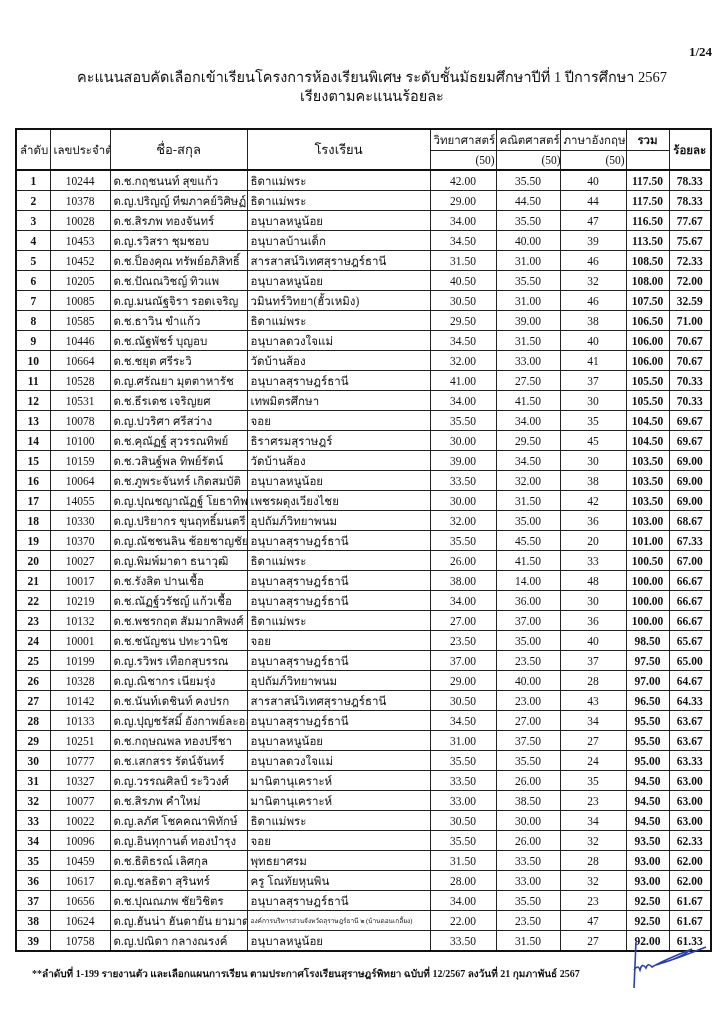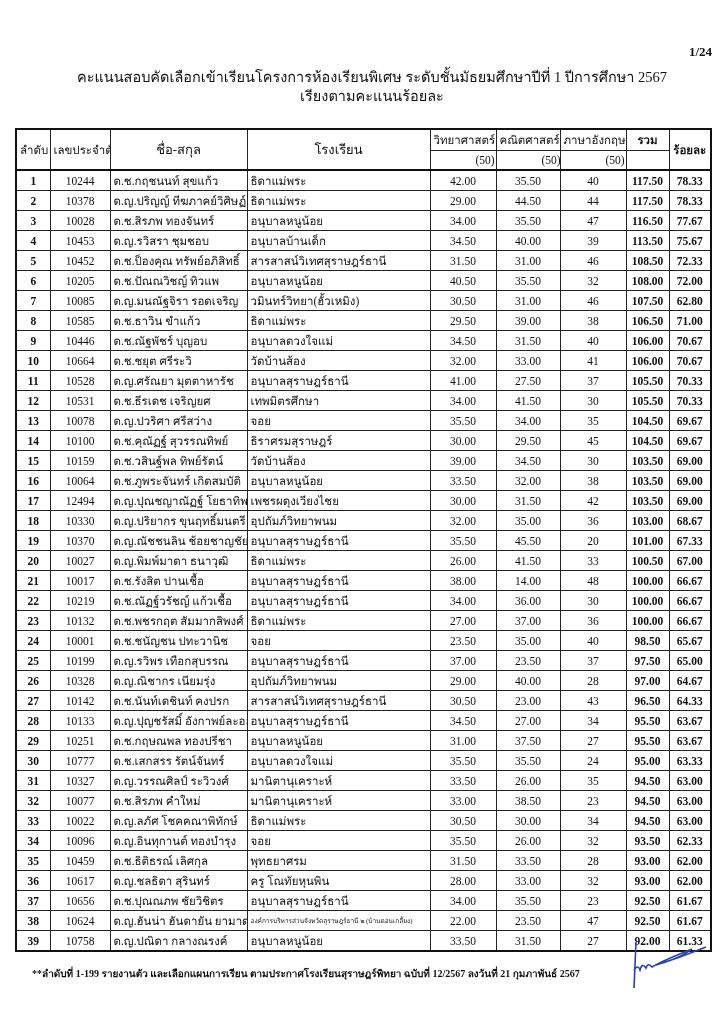--- a/index.html
+++ b/index.html
@@ -150,21 +150,21 @@
       </tr>
       <tr>
         <td class="c col-rank">7</td>
         <td class="c">10085</td>
         <td class="l">ด.ญ.มนณัฐจิรา รอดเจริญ</td>
         <td class="l">วมินทร์วิทยา(ฮั้วเหมิง)</td>
         <td class="c">30.50</td>
         <td class="c">31.00</td>
         <td class="c">46</td>
         <td class="c b">107.50</td>
-        <td class="c b">62.80</td>
+        <td class="c b">32.59</td>
       </tr>
       <tr>
         <td class="c col-rank">8</td>
         <td class="c">10585</td>
         <td class="l">ด.ช.ธาวิน ขำแก้ว</td>
         <td class="l">ธิดาแม่พระ</td>
         <td class="c">29.50</td>
         <td class="c">39.00</td>
         <td class="c">38</td>
         <td class="c b">106.50</td>
@@ -253,21 +253,21 @@
         <td class="l">ด.ช.ภูพระจันทร์ เกิดสมบัติ</td>
         <td class="l">อนุบาลหนูน้อย</td>
         <td class="c">33.50</td>
         <td class="c">32.00</td>
         <td class="c">38</td>
         <td class="c b">103.50</td>
         <td class="c b">69.00</td>
       </tr>
       <tr>
         <td class="c col-rank">17</td>
-        <td class="c">12494</td>
+        <td class="c">14055</td>
         <td class="l">ด.ญ.ปุณชญาณัฏฐ์ โยธาทิพย์</td>
         <td class="l">เพชรผดุงเวียงไชย</td>
         <td class="c">30.00</td>
         <td class="c">31.50</td>
         <td class="c">42</td>
         <td class="c b">103.50</td>
         <td class="c b">69.00</td>
       </tr>
       <tr>
         <td class="c col-rank">18</td>

